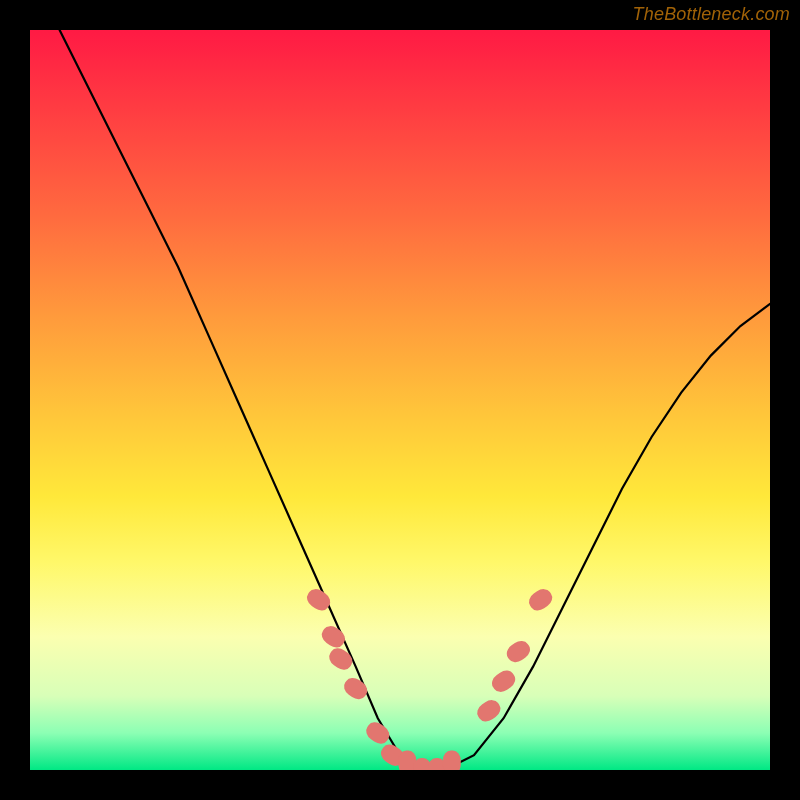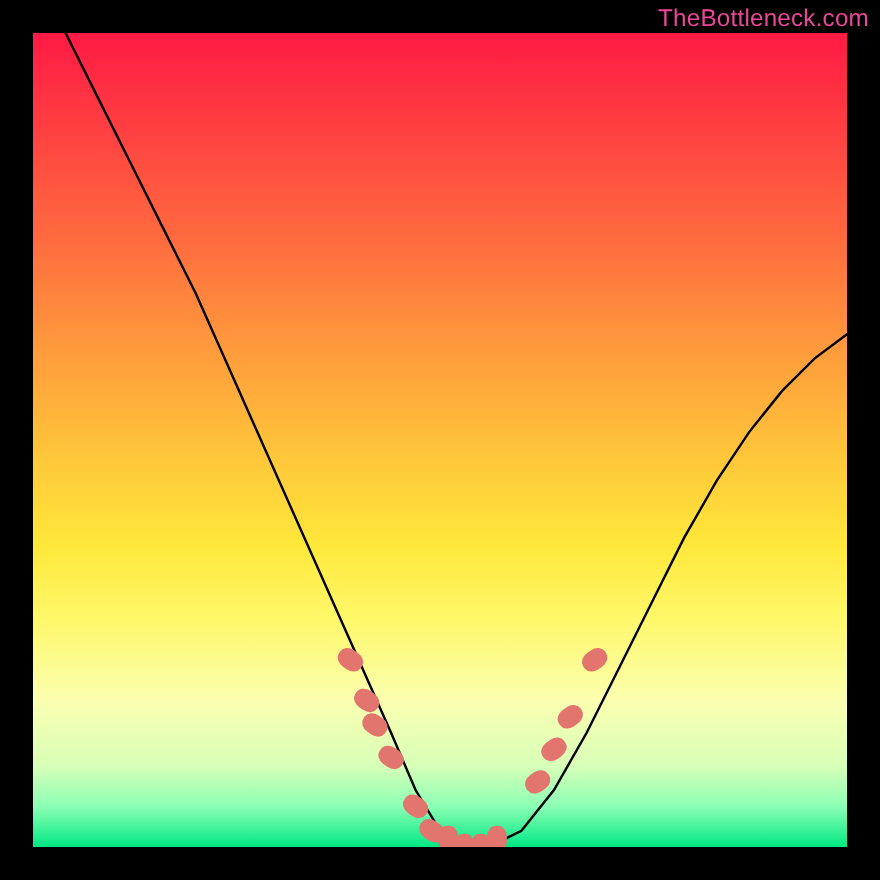--- a/index.html
+++ b/index.html
@@ -43,25 +43,26 @@
       #fff86a 72%,
       #fbffb0 82%,
       #d8ffb8 90%,
       #8cffb4 95%,
       #00e884 100%);
   }
   .watermark {
     position: absolute;
     top: 4px;
     right: 10px;
-    color: #ec4899;
-    font-size: 22px;
+    color: #a16207;
+    font-size: 18px;
     font-weight: 500;
     letter-spacing: 0.2px;
     user-select: none;
+    font-style: italic;
   }
   svg.curve {
     position: absolute;
     top: 0;
     left: 0;
     width: 100%;
     height: 100%;
   }
 </style>
 </head>

